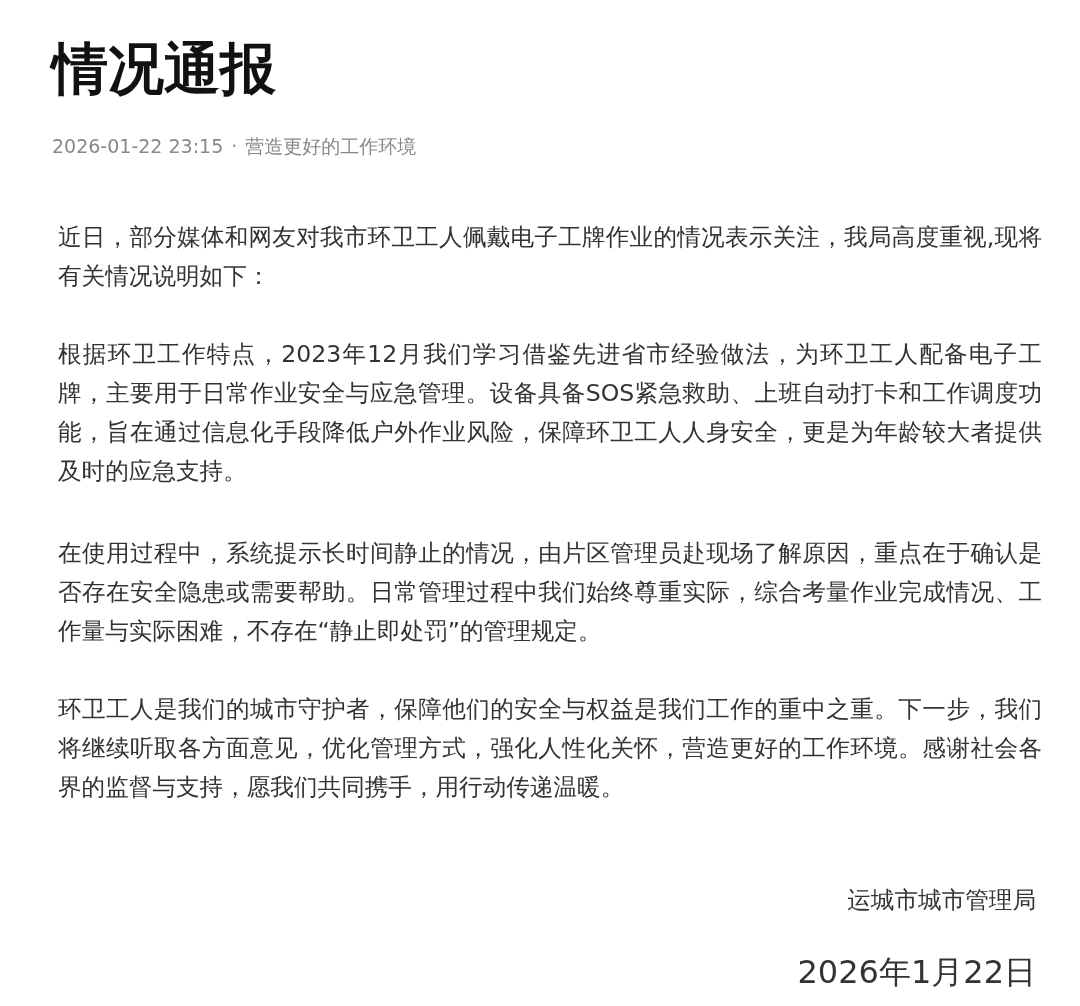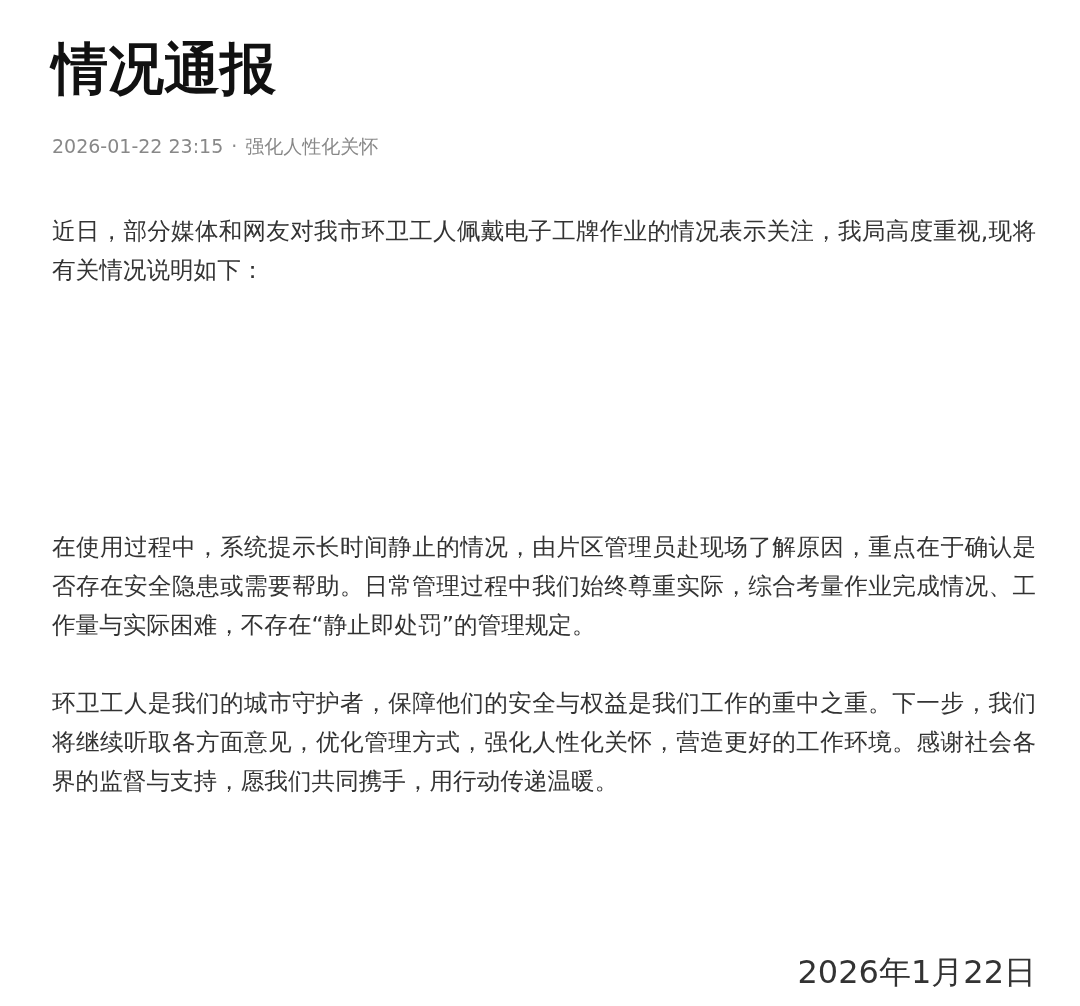--- a/index.html
+++ b/index.html
@@ -39,21 +39,21 @@
       color: #888888;
       white-space: nowrap;
     }
     .meta .sep {
       margin: 0 2px;
     }
     .body-text {
       position: absolute;
       left: 52px;
       width: 984px;
-      margin: 0;
+      margin: 6px;
       font-size: 23.6px;
       line-height: 39px;
       color: #333333;
       text-align: justify;
       word-break: break-all;
     }
     .p1 { top: 212px; }
     .p2 { top: 329px; }
     .p3 { top: 528px; }
     .p4 { top: 684px; }
@@ -80,21 +80,23 @@
   </style>
 </head>
 <body>
 
 <div class="article">
   <h1 class="title">情况通报</h1>
 
   <div class="meta">
     <span>2026-01-22 23:15</span>
     <span class="sep">·</span>
-    <span>强化人性化关怀</span>
+    <span>营造更好的工作环境</span>
   </div>
 
   <p class="body-text p1">近日，部分媒体和网友对我市环卫工人佩戴电子工牌作业的情况表示关注，我局高度重视,现将有关情况说明如下：</p>
+  <p class="body-text p2">根据环卫工作特点，2023年12月我们学习借鉴先进省市经验做法，为环卫工人配备电子工牌，主要用于日常作业安全与应急管理。设备具备SOS紧急救助、上班自动打卡和工作调度功能，旨在通过信息化手段降低户外作业风险，保障环卫工人人身安全，更是为年龄较大者提供及时的应急支持。</p>
   <p class="body-text p3">在使用过程中，系统提示长时间静止的情况，由片区管理员赴现场了解原因，重点在于确认是否存在安全隐患或需要帮助。日常管理过程中我们始终尊重实际，综合考量作业完成情况、工作量与实际困难，不存在“静止即处罚”的管理规定。</p>
   <p class="body-text p4">环卫工人是我们的城市守护者，保障他们的安全与权益是我们工作的重中之重。下一步，我们将继续听取各方面意见，优化管理方式，强化人性化关怀，营造更好的工作环境。感谢社会各界的监督与支持，愿我们共同携手，用行动传递温暖。</p>
 
+  <div class="signature">运城市城市管理局</div>
   <div class="sign-date">2026年1月22日</div>
 </div>
 
 </body></html>

